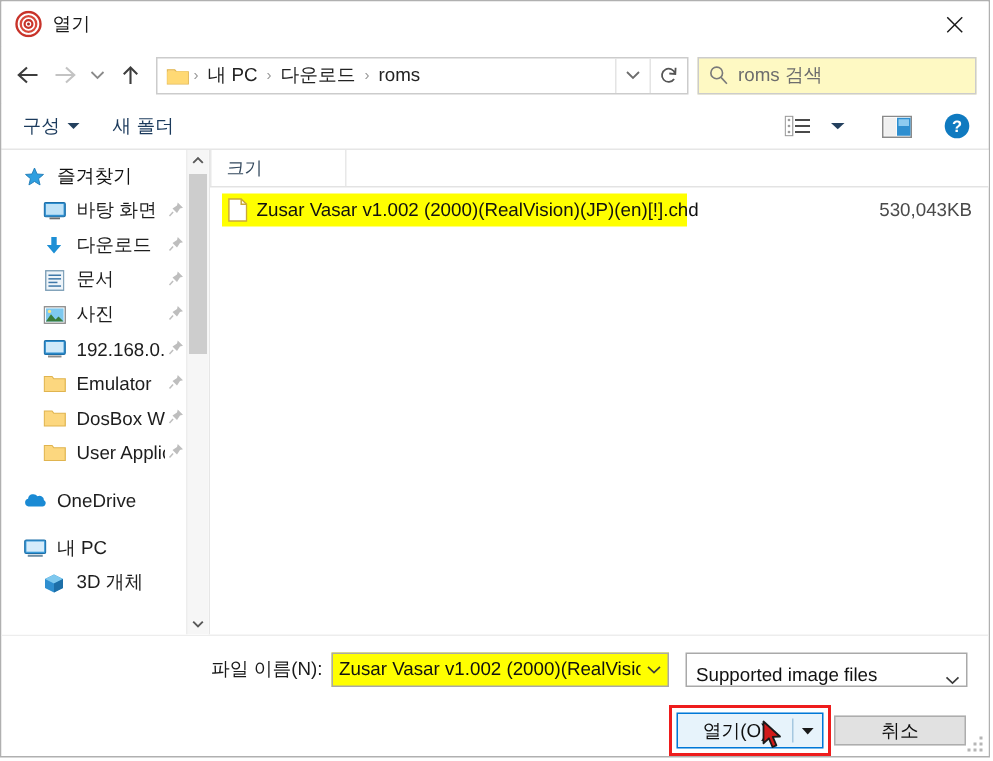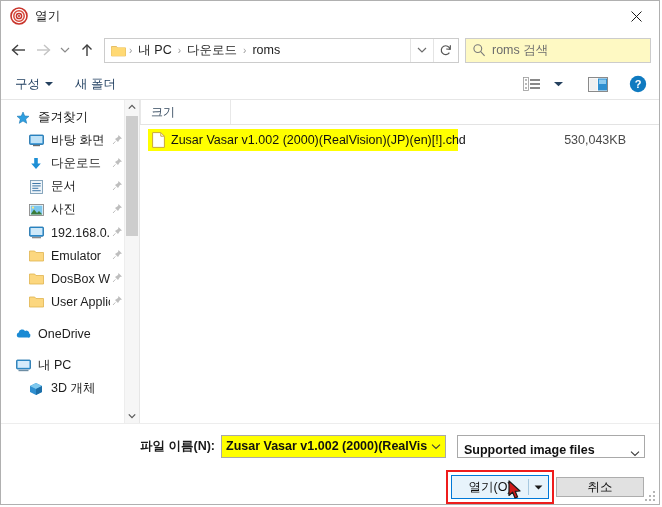--- a/index.html
+++ b/index.html
@@ -286,42 +286,41 @@
   }
   .fr-icon { width: 17px; flex: 0 0 auto; display:flex; align-items:center; }
   .fr-name {
     font-size: 12.5px;
     color: #111111;
     white-space: nowrap;
     margin-left: 2px;
   }
   .fr-size {
     position: absolute;
-    left: 368px;
+    left: 390px;
     width: 110px;
     text-align: right;
     font-size: 12.5px;
     color: #4a4a4a;
     background: transparent;
   }
 
   
   .footer {
     flex: 0 0 auto;
     padding: 10px 14px 0 14px;
     box-sizing: border-box;
     background: #ffffff;
     border-top: 1px solid #ededed;
   }
   .frow1 {
     display: flex;
     align-items: center;
     justify-content: flex-end;
     height: 24px;
-    font-weight: bold;
   }
   .fn-label {
     font-size: 12.5px;
     color: #1a1a1a;
     margin-right: 6px;
     white-space: nowrap;
   }
   .fn-combo {
     width: 225px;
     height: 23px;

